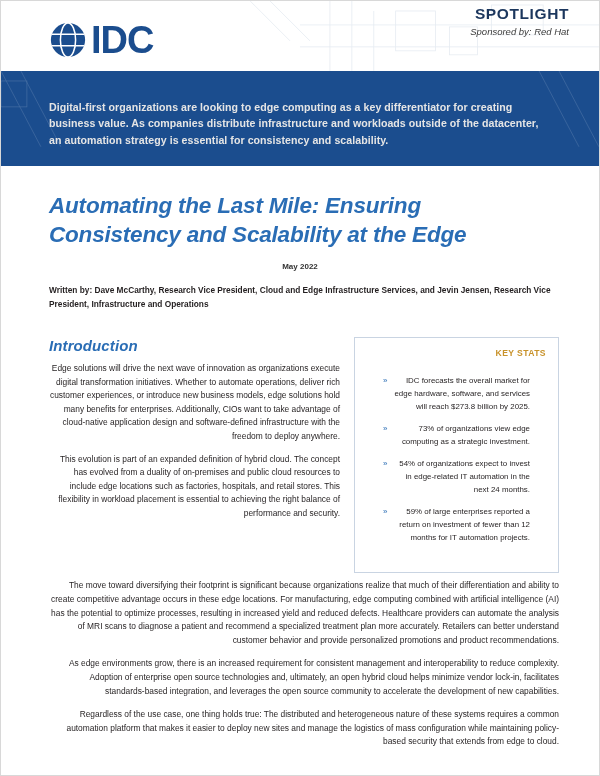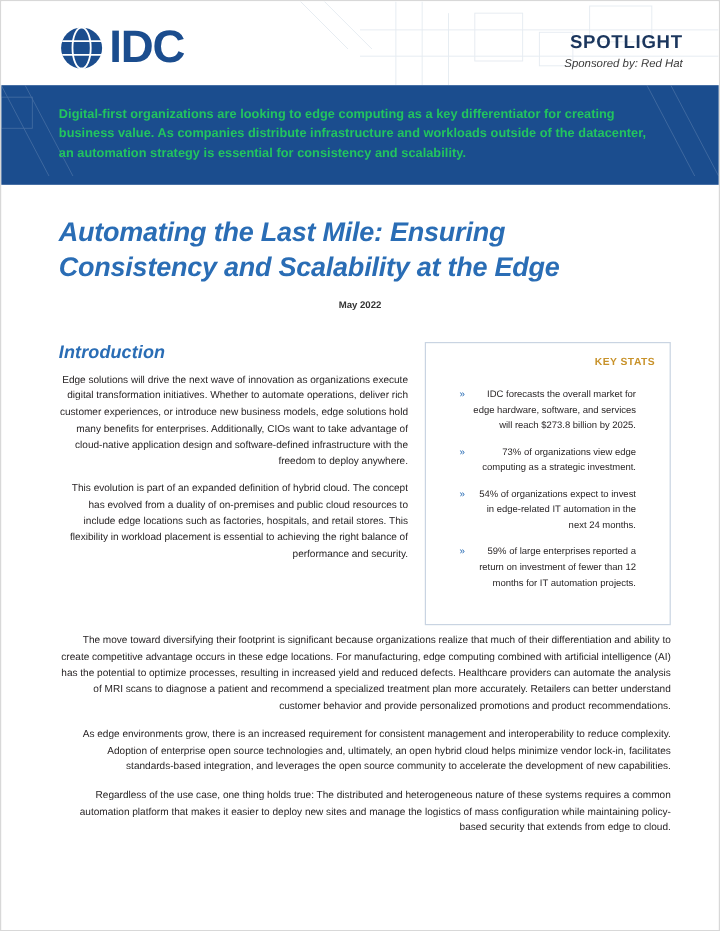--- a/index.html
+++ b/index.html
@@ -53,42 +53,42 @@
     font-weight: bold;
     letter-spacing: -1px;
     color: #1b4d8e;
     line-height: 38px;
     margin-left: 4px;
     font-family: "Liberation Sans", sans-serif;
   }
   .spotlight {
     position: absolute;
     right: 30px;
-    top: 26px;
+    top: 4px;
     text-align: right;
   }
   .spotlight-title {
     font-size: 15.5px;
     font-weight: bold;
     letter-spacing: 0.6px;
     color: #1b365d;
   }
   .spotlight-sub {
     font-size: 9.5px;
     font-style: italic;
     color: #3b3b3b;
     margin-top: 3px;
   }
 
   
   .blue-band {
     position: relative;
     background: #1b4d8e;
-    color: #22c55e;
-    padding: 16px 48px 18px 48px;
+    color: #e5e5e5;
+    padding: 28px 48px 18px 48px;
     min-height: 58px;
     box-sizing: border-box;
     overflow: hidden;
   }
   .blue-band .band-text {
     position: relative;
     font-size: 10.6px;
     font-weight: bold;
     line-height: 1.55;
     letter-spacing: 0.05px;
@@ -255,20 +255,21 @@
         <path d="M0 0 L40 76 M20 0 L60 76 M560 0 L600 76 M540 0 L580 76"></path>
         <rect x="0" y="10" width="26" height="26"></rect>
       </g>
     </svg>
     <div class="band-text">Digital-first organizations are looking to edge computing as a key differentiator for creating business value. As companies distribute infrastructure and workloads outside of the datacenter, an automation strategy is essential for consistency and scalability.</div>
   </div>
 
   <div class="title-block">
     <div class="doc-title">Automating the Last Mile: Ensuring Consistency and Scalability at the Edge</div>
     <div class="doc-date">May 2022</div>
+    <div class="doc-authors">Written by: Dave McCarthy, Research Vice President, Cloud and Edge Infrastructure Services, and Jevin Jensen, Research Vice President, Infrastructure and Operations</div>
   </div>
 
   <div class="body-wrap">
     <div class="col-main">
       <h2 class="section-title">Introduction</h2>
       <p class="para">Edge solutions will drive the next wave of innovation as organizations execute digital transformation initiatives. Whether to automate operations, deliver rich customer experiences, or introduce new business models, edge solutions hold many benefits for enterprises. Additionally, CIOs want to take advantage of cloud-native application design and software-defined infrastructure with the freedom to deploy anywhere.</p>
       <p class="para">This evolution is part of an expanded definition of hybrid cloud. The concept has evolved from a duality of on-premises and public cloud resources to include edge locations such as factories, hospitals, and retail stores. This flexibility in workload placement is essential to achieving the right balance of performance and security.</p>
     </div>
 
     <div class="col-side">

